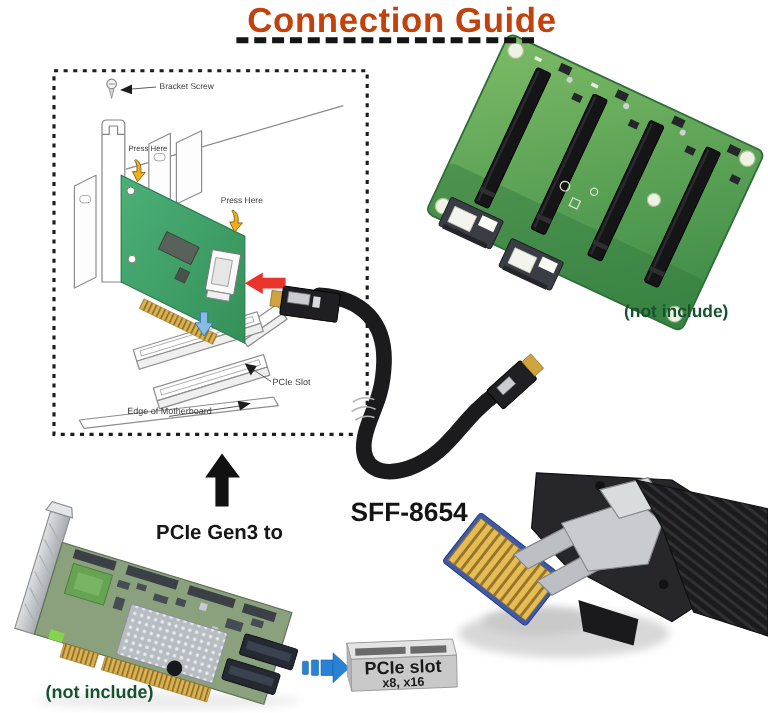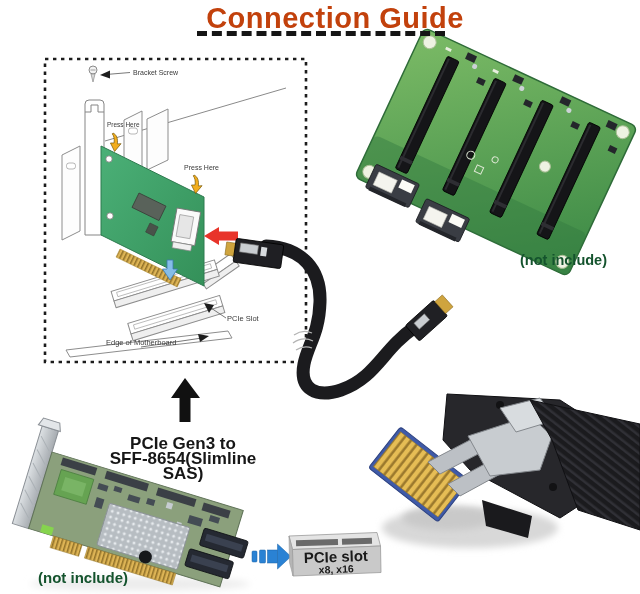--- a/index.html
+++ b/index.html
@@ -338,24 +338,24 @@
 <div class="title-underline"></div>
 
 <div class="lbl tiny" style="left:133px;top:69px;">Bracket Screw</div>
 <div class="lbl tiny" style="left:107px;top:121px;font-size:6.5px;">Press Here</div>
 <div class="lbl tiny" style="left:184px;top:164px;">Press Here</div>
 <div class="lbl tiny" style="left:227px;top:314px;font-size:7.5px;">PCIe Slot</div>
 <div class="lbl tiny" style="left:66px;top:338px;font-size:7.5px;margin-left:40px;">Edge of Motherboard</div>
 
 <div class="lbl note" style="left:520px;top:252px;">(not include)</div>
 
+<div class="lbl cable-name">SFF-8654</div>
 
 <div class="host-caption">
   <div>PCIe Gen3 to</div>
-  <div>SFF-8654(Slimline SAS)</div>
 </div>
 
 <div class="lbl note" style="left:38px;top:569px;font-size:15px;">(not include)</div>
 
 <div class="slot-callout-text">
   <div class="t1">PCIe slot</div>
   <div class="t2">x8, x16</div>
 </div>
 
 </div>

